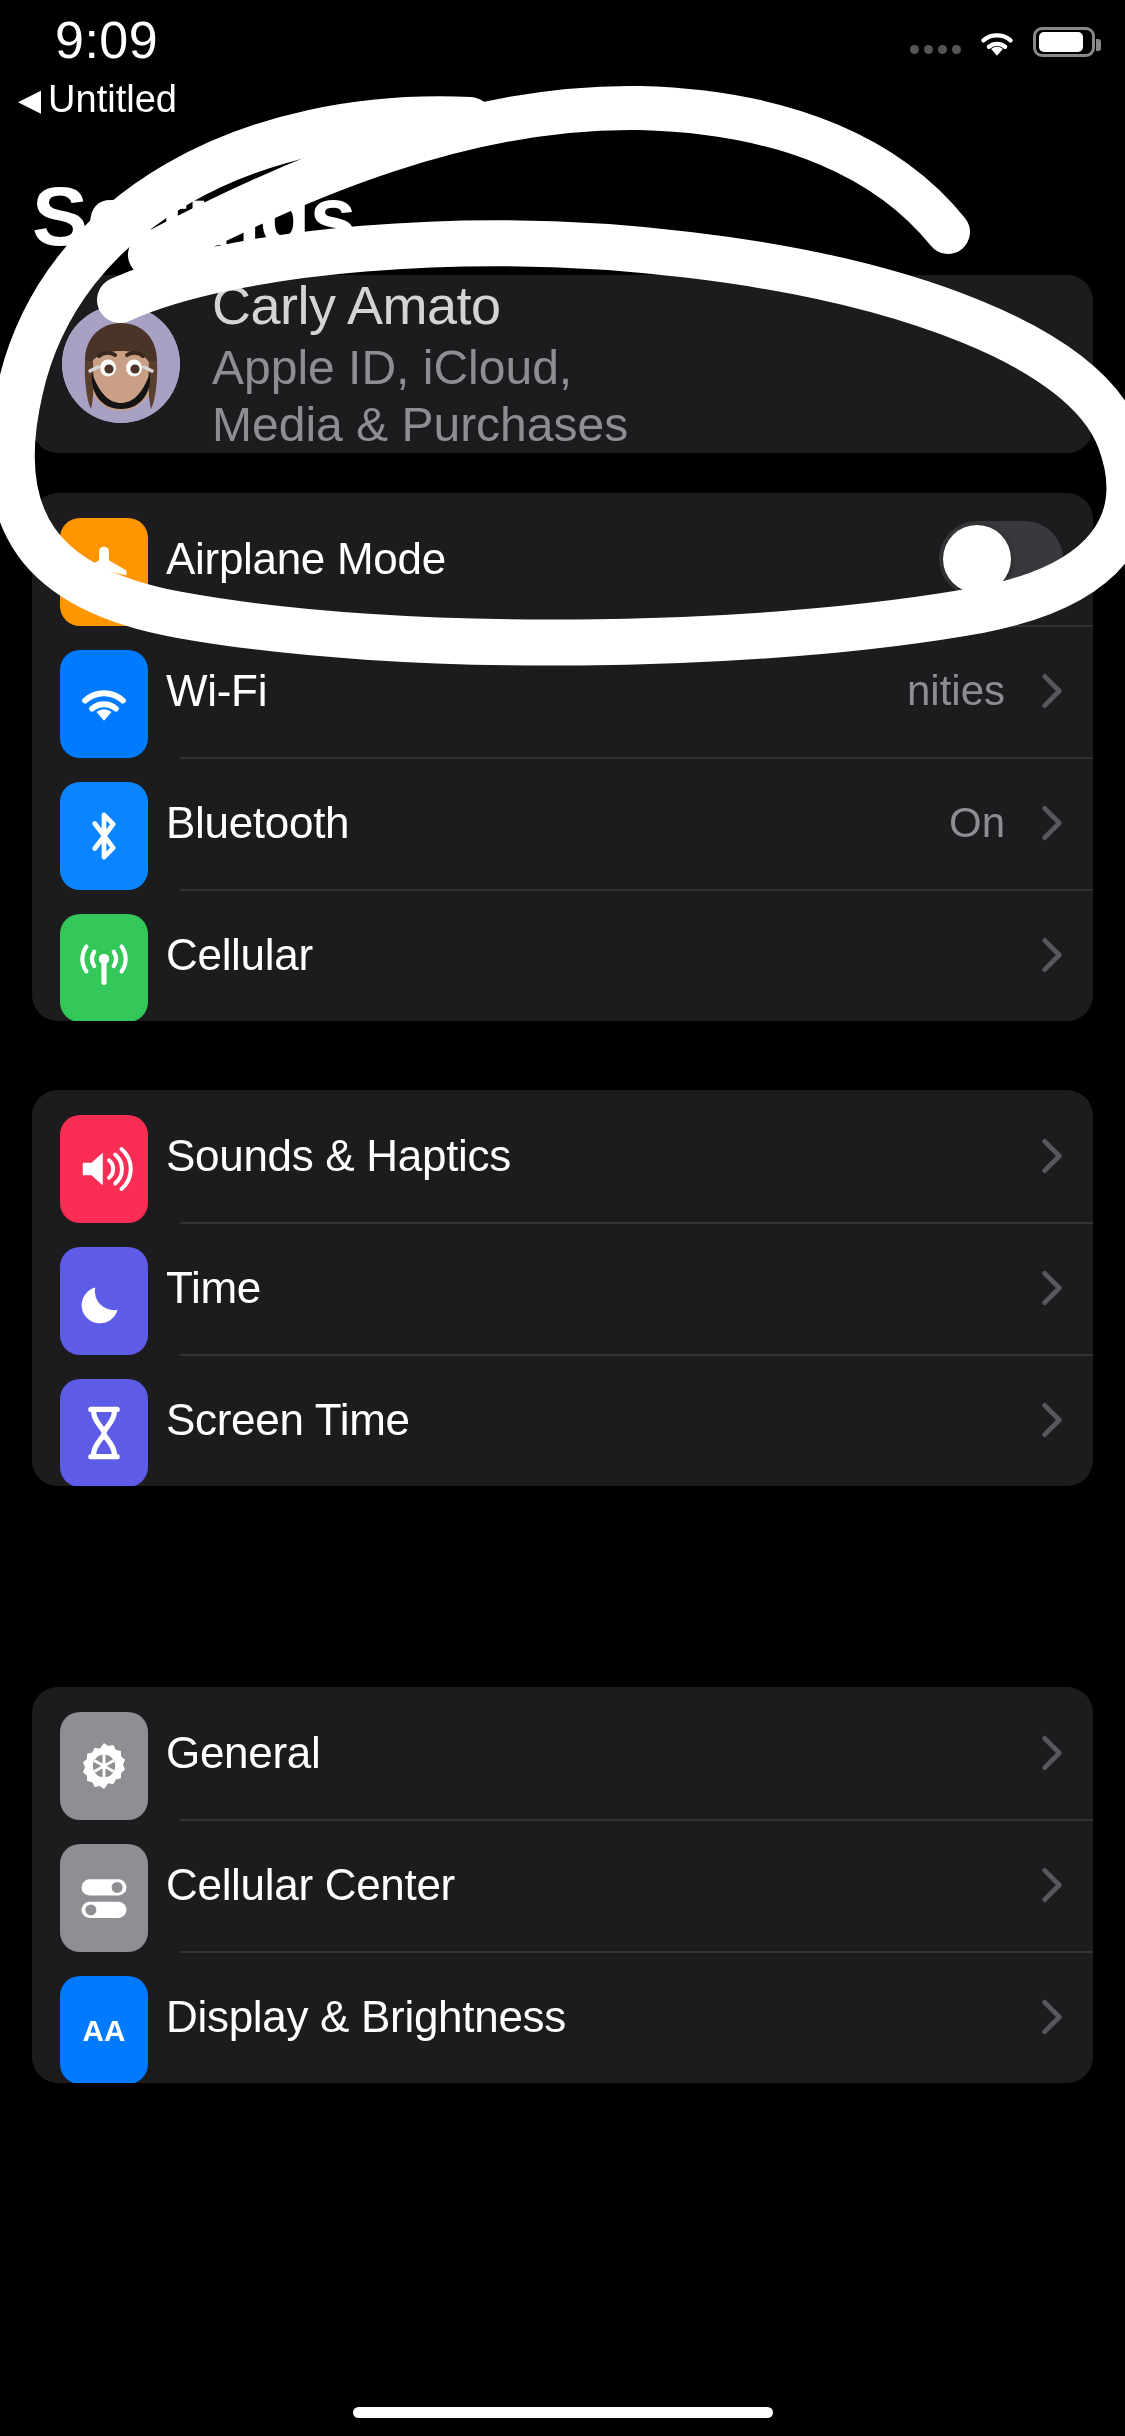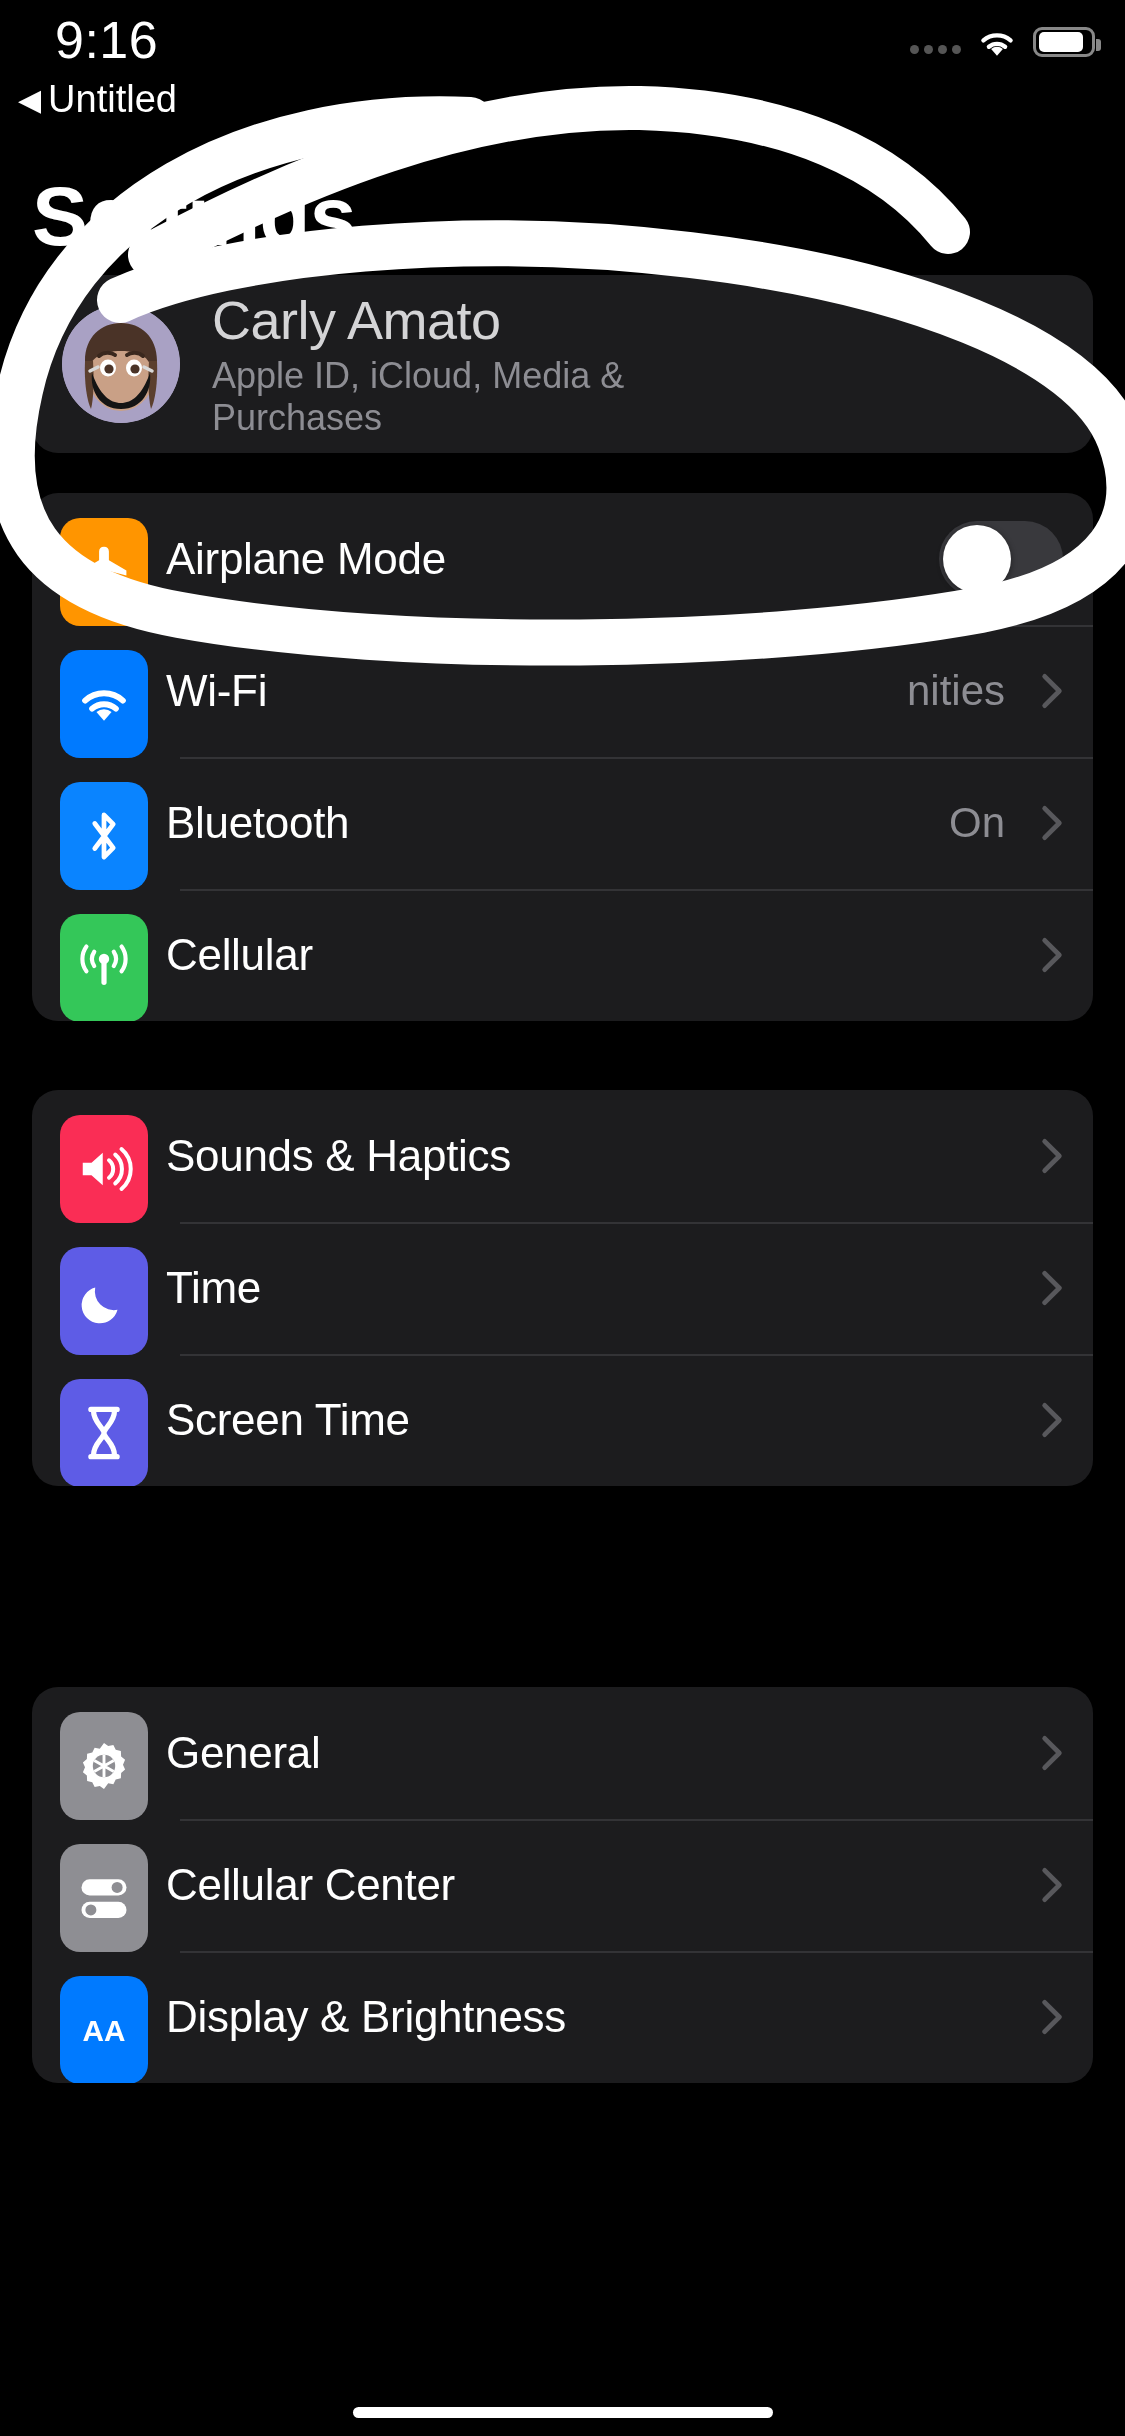--- a/index.html
+++ b/index.html
@@ -82,21 +82,21 @@
   .chev { width:22px; height:38px; flex:0 0 22px; }
 
   
   .profile-row { height:178px; align-items:center; padding-left:30px; }
   .avatar {
     width:118px; height:118px; border-radius:50%;
     background:#a9a1c4; flex:0 0 118px; position:relative; overflow:hidden;
   }
   .profile-text { margin-left:32px; display:flex; flex-direction:column; gap:4px; }
   .profile-name { font-size:54px; color:#d4d4d6; letter-spacing:-0.5px; }
-  .profile-sub { font-size:36px; color:#8d8d93; line-height:1.18; max-width:460px; }
+  .profile-sub { font-size:48px; color:#8d8d93; line-height:1.18; max-width:460px; }
 
   
   .toggle {
     width:124px; height:76px; border-radius:38px; background:#39393d;
     position:relative; flex:0 0 124px;
   }
   .toggle .knob {
     position:absolute; top:4px; left:4px; width:68px; height:68px;
     border-radius:50%; background:#fff;
     box-shadow:0 2px 6px rgba(0,0,0,.45);
@@ -110,21 +110,21 @@
     position:absolute; bottom:18px; left:50%; transform:translateX(-50%);
     width:420px; height:11px; border-radius:6px; background:#fff;
   }
 </style>
 </head>
 <body>
 
 <div class="screen">
 
   <div class="statusbar">
-    <div class="sb-time">9:16</div>
+    <div class="sb-time">9:09</div>
     <div class="sb-back">
       <span class="sb-back-arrow">◀</span>
       <span>Untitled</span>
     </div>
     <div class="sb-right">
       <span class="sb-dots">
         <i></i>
           <i></i>
           <i></i>
           <i></i>

